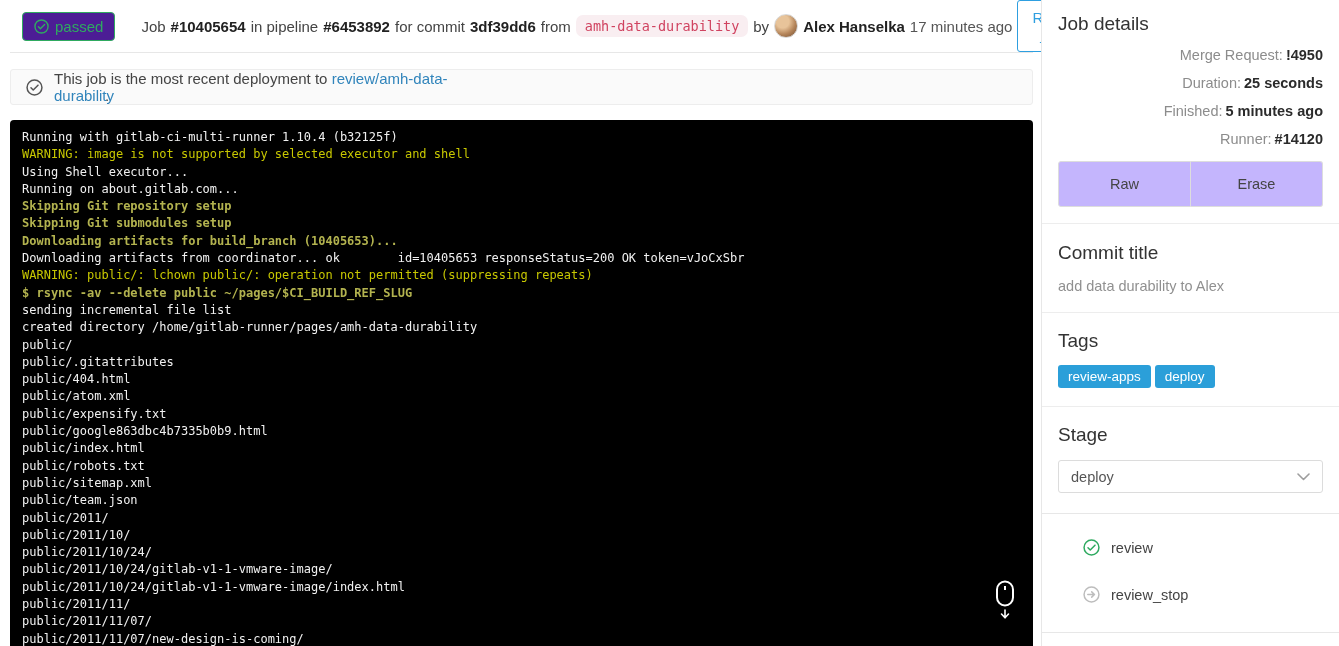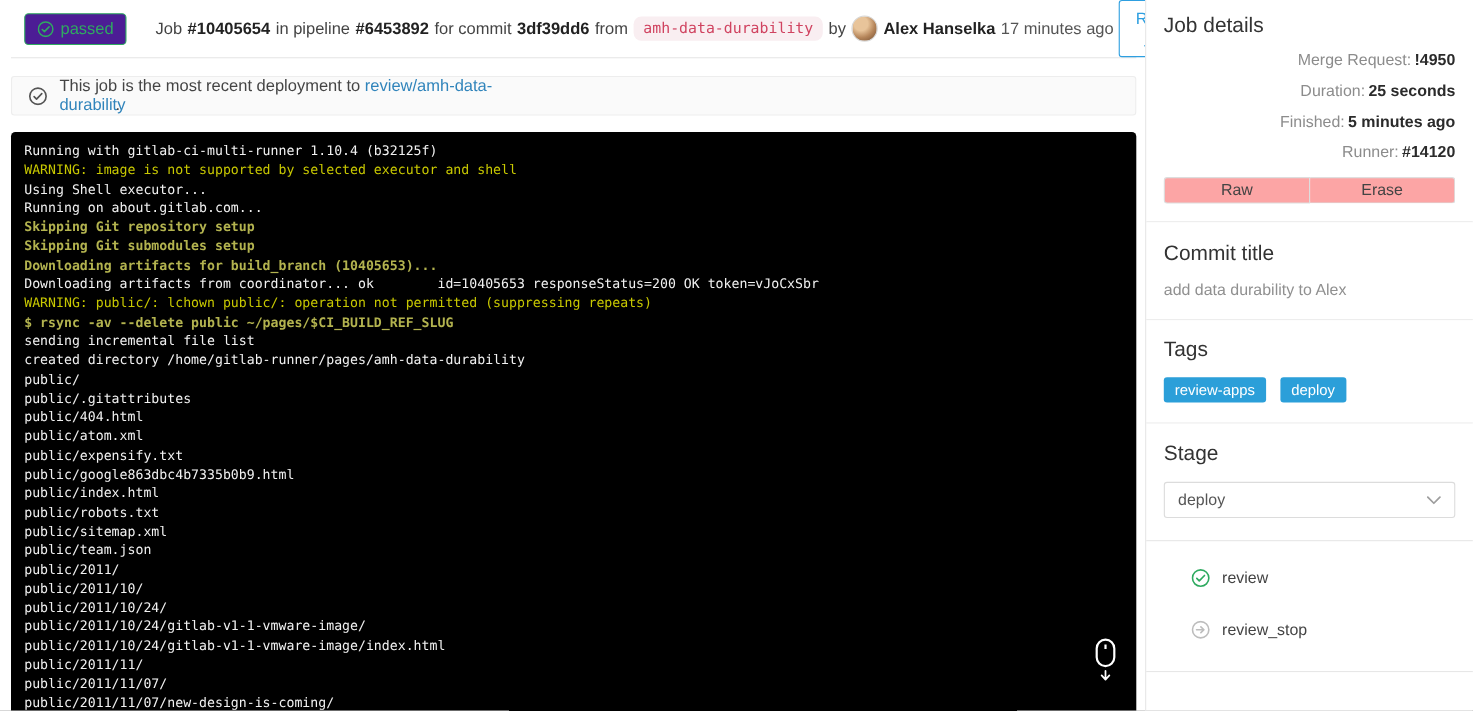--- a/index.html
+++ b/index.html
@@ -37,28 +37,28 @@
   .ll-bold { color:#b3b34f; font-weight:bold; }
   .scroll-hint { position:absolute; top:460px; right:14px; width:28px; text-align:center; }
 
   
   .sidebar { flex:1; border-left:1px solid #e7e7e7; background:#fff; font-size:14.5px; }
   .side-section { padding:0 16px; border-bottom:1px solid #ededed; }
   .side-h { font-size:19px; color:#333; font-weight:500; }
   .detail-row { margin:12px 0; color:#8c8c8c;text-align:right; }
   .detail-row b { color:#2b2b2b; font-weight:600; margin-left:3px; }
   .btn-group { display:flex; margin:14px 0 16px; }
-  .btn-group .sbtn { flex:1; background:#fca5a5; border:1px solid #ddd; color:#444; font-size:14.5px;
-    padding:3px 0; text-align:center; cursor:pointer; font-family:inherit; }
+  .btn-group .sbtn { flex:1; background:#c4b5fd; border:1px solid #ddd; color:#444; font-size:14.5px;
+    padding:14px 0; text-align:center; cursor:pointer; font-family:inherit; }
   .btn-group .sbtn:first-child { border-radius:3px 0 0 3px; }
   .btn-group .sbtn:last-child { border-radius:0 3px 3px 0; border-left:none; }
   .sec-commit { padding-top:18px; padding-bottom:18px; }
   .commit-text { color:#909090; margin-top:14px; }
   .sec-tags { padding-top:17px; padding-bottom:18px; }
-  .tag-list { margin-top:13px; display:flex; gap:13px; }
+  .tag-list { margin-top:13px; display:flex; gap:4px; }
   .tag-pill { background:#2b9fd9; color:#fff; font-size:13.5px; padding:4px 10px; border-radius:3px; }
   .sec-stage { padding-top:17px; padding-bottom:20px; border-bottom:none; }
   .stage-select { margin-top:14px; height:33px; border:1px solid #dcdcdc; border-radius:3px; background:#fff;
     display:flex; align-items:center; justify-content:space-between; padding:0 12px; color:#555; cursor:pointer; }
   .builds-box { border-top:1px solid #e7e7e7; border-bottom:1px solid #e7e7e7; padding:10px 16px 14px;text-align:right; }
   .build-item { display:flex; align-items:center; gap:11px; padding:15px 0 15px 25px; color:#444; cursor:pointer; }
 </style>
 </head>
 <body>
 

